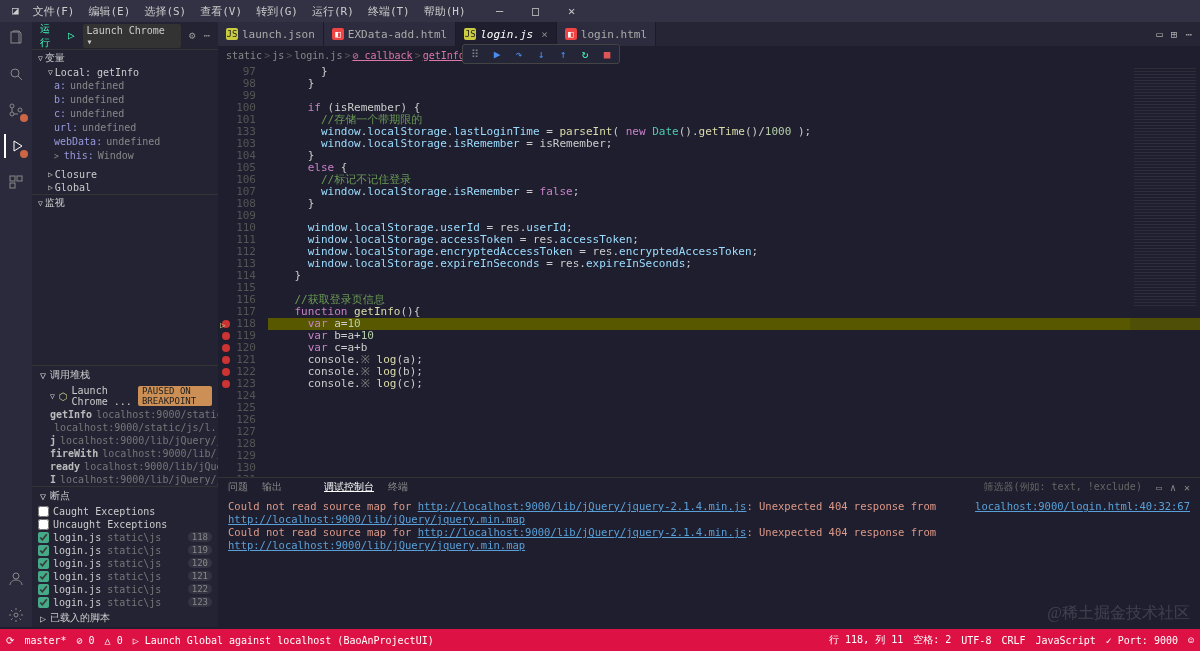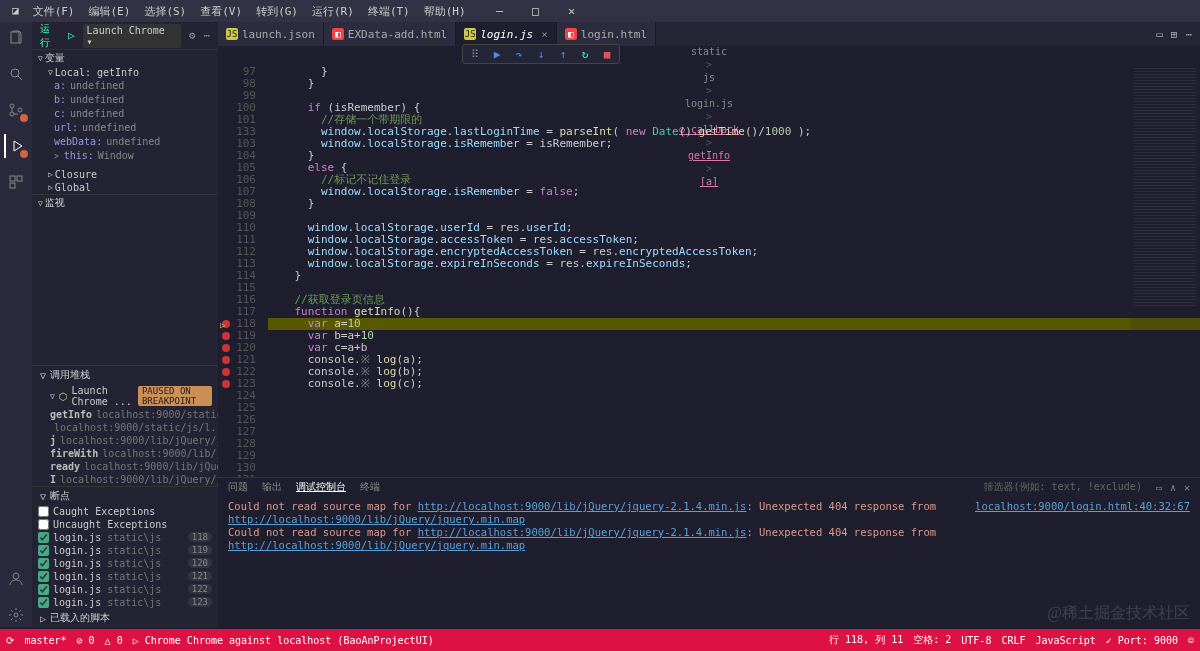--- a/index.html
+++ b/index.html
@@ -43,21 +43,21 @@
 .editor-area { flex: 1; display: flex; flex-direction: column; background: #1e1e2e; overflow: hidden; position: relative; }
 .tabs { height: 24px; background: #252536; display: flex; align-items: stretch; }
 .tab { display: flex; align-items: center; padding: 0 8px; font-size: 11px; color: #aaa; gap: 4px; cursor: pointer; background: #2c2c3e; border-right: 1px solid #1a1a28; }
 .tab.active { background: #1e1e2e; color: #fff; font-style: italic; }
 .tab .fico { width: 12px; height: 12px; display: inline-flex; align-items: center; justify-content: center; font-size: 9px; border-radius: 2px; font-style: normal; }
 .fico.js { background: #cbcb41; color: #222; }
 .fico.html { background: #e44; color: #fff; }
 .tab .close { margin-left: 4px; color: #888; font-style: normal; }
 .tabs .spacer { flex: 1; }
 .tabs .ricons { display: flex; align-items: center; gap: 8px; padding: 0 8px; color: #aaa; }
-.crumbs { height: 18px; font-size: 10px; color: #888; padding: 0 8px; display: flex; align-items: center; gap: 2px; flex-direction: column; }
+.crumbs { height: 18px; font-size: 10px; color: #888; padding: 0 8px; display: flex; align-items: center; gap: 2px; }
 .crumbs .sep { color: #555; }
 .crumbs .fn { color: #d7a; text-decoration: underline; }
 .debug-tool { position: absolute; top: 22px; left: 244px; background: #252538; border: 1px solid #444; border-radius: 3px; padding: 2px 4px; display: flex; gap: 6px; z-index: 5; }
 .debug-tool span { width: 16px; height: 14px; display: flex; align-items: center; justify-content: center; cursor: pointer; font-size: 11px; }
 .code { flex: 1; display: flex; overflow: hidden; position: relative; }
 .gutter { width: 50px; text-align: right; color: #555; font-size: 11px; line-height: 12px; padding-right: 12px; padding-top: 2px; position: relative; }
 .gutter .ln { position: relative; height: 12px; }
 .gutter .bp { position: absolute; left: 4px; top: 2px; width: 8px; height: 8px; background: #c33; border-radius: 50%; }
 .gutter .cur { position: absolute; left: 2px; top: 1px; color: #cc8; font-size: 9px; }
 .lines { flex: 1; font-size: 11px; line-height: 12px; white-space: pre; padding-top: 2px; }
@@ -68,21 +68,21 @@
 .str { color: #888; }
 .cm { color: #6a9955; }
 .id { color: #9cdcfe; }
 .cls { color: #4ec9b0; }
 .num { color: #b5cea8; }
 .minimap { position: absolute; right: 0; top: 0; width: 70px; height: 100%; background: linear-gradient(#1e1e2e, #1e1e2e); opacity: 0.15; }
 .minimap::before { content: ""; position: absolute; inset: 4px 4px auto 4px; height: 240px; background: repeating-linear-gradient(#888 0 1px, transparent 1px 3px); }
 .panel { height: 150px; border-top: 1px solid #333; display: flex; flex-direction: column; background: #1e1e2e; }
 .panel-tabs { display: flex; gap: 14px; padding: 2px 10px; font-size: 10px; color: #888; align-items: center; }
 .panel-tabs .pt { cursor: pointer; }
-.panel-tabs .pt.active { color: #fff; text-decoration: underline; }
+.panel-tabs .pt.active { color: #fff; text-decoration: underline; margin-left: 28px; }
 .panel-tabs .spacer { flex: 1; }
 .panel-body { flex: 1; padding: 4px 10px; font-size: 10.5px; line-height: 13px; overflow: hidden; }
 .panel-body .err { color: #d98; }
 .panel-body .lnk { color: #5aa0d8; text-decoration: underline; }
 .panel-body .info { color: #bbb; }
 .panel-body .loc2 { color: #5aa0d8; text-align: right; float: right; text-decoration: underline; }
 .statusbar { height: 22px; background: #d14; color: #fff; display: flex; align-items: center; font-size: 10px; padding: 0 6px; gap: 10px; position: absolute; bottom: 0; left: 0; right: 0; }
 .statusbar .sitem { display: flex; align-items: center; gap: 3px; cursor: pointer; }
 .statusbar .spacer { flex: 1; }
 .watermark { position: absolute; right: 10px; bottom: 27px; color: rgba(255,255,255,.15); font-size: 16px; font-family: "Microsoft YaHei"; pointer-events: none; }
@@ -400,21 +400,21 @@
     </div>
   </div>
 </div>
 
 <div class="statusbar">
   <div id="sleft" style="display:flex;gap:10px">
       <span class="sitem">⟳</span>
       <span class="sitem">master*</span>
       <span class="sitem">⊘ 0</span>
       <span class="sitem">△ 0</span>
-      <span class="sitem">▷ Chrome Chrome against localhost (BaoAnProjectUI)</span>
+      <span class="sitem">▷ Launch Global against localhost (BaoAnProjectUI)</span>
     </div>
   <div class="spacer"></div>
   <div id="sright" style="display:flex;gap:10px">
       <span class="sitem">行 118, 列 11</span>
       <span class="sitem">空格: 2</span>
       <span class="sitem">UTF-8</span>
       <span class="sitem">CRLF</span>
       <span class="sitem">JavaScript</span>
       <span class="sitem">✓ Port: 9000</span>
       <span class="sitem">☺</span>

